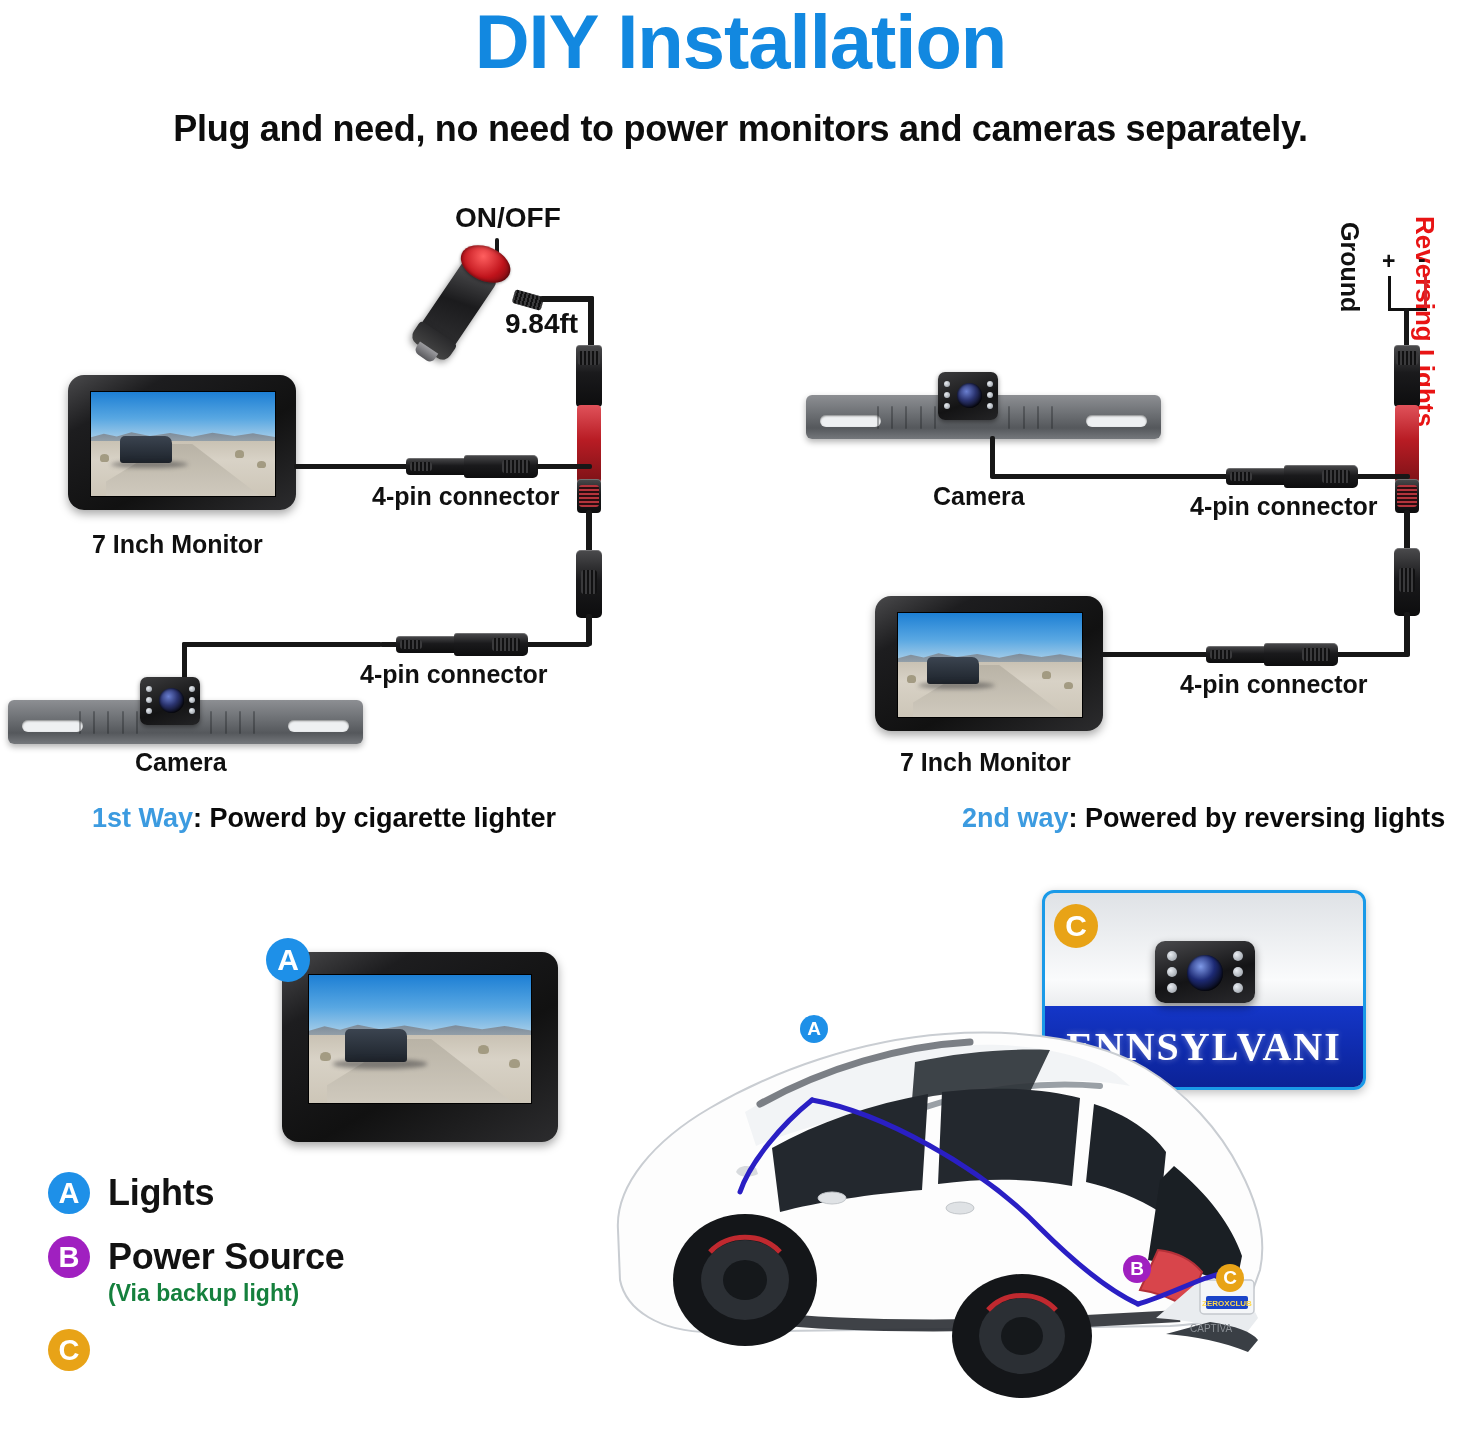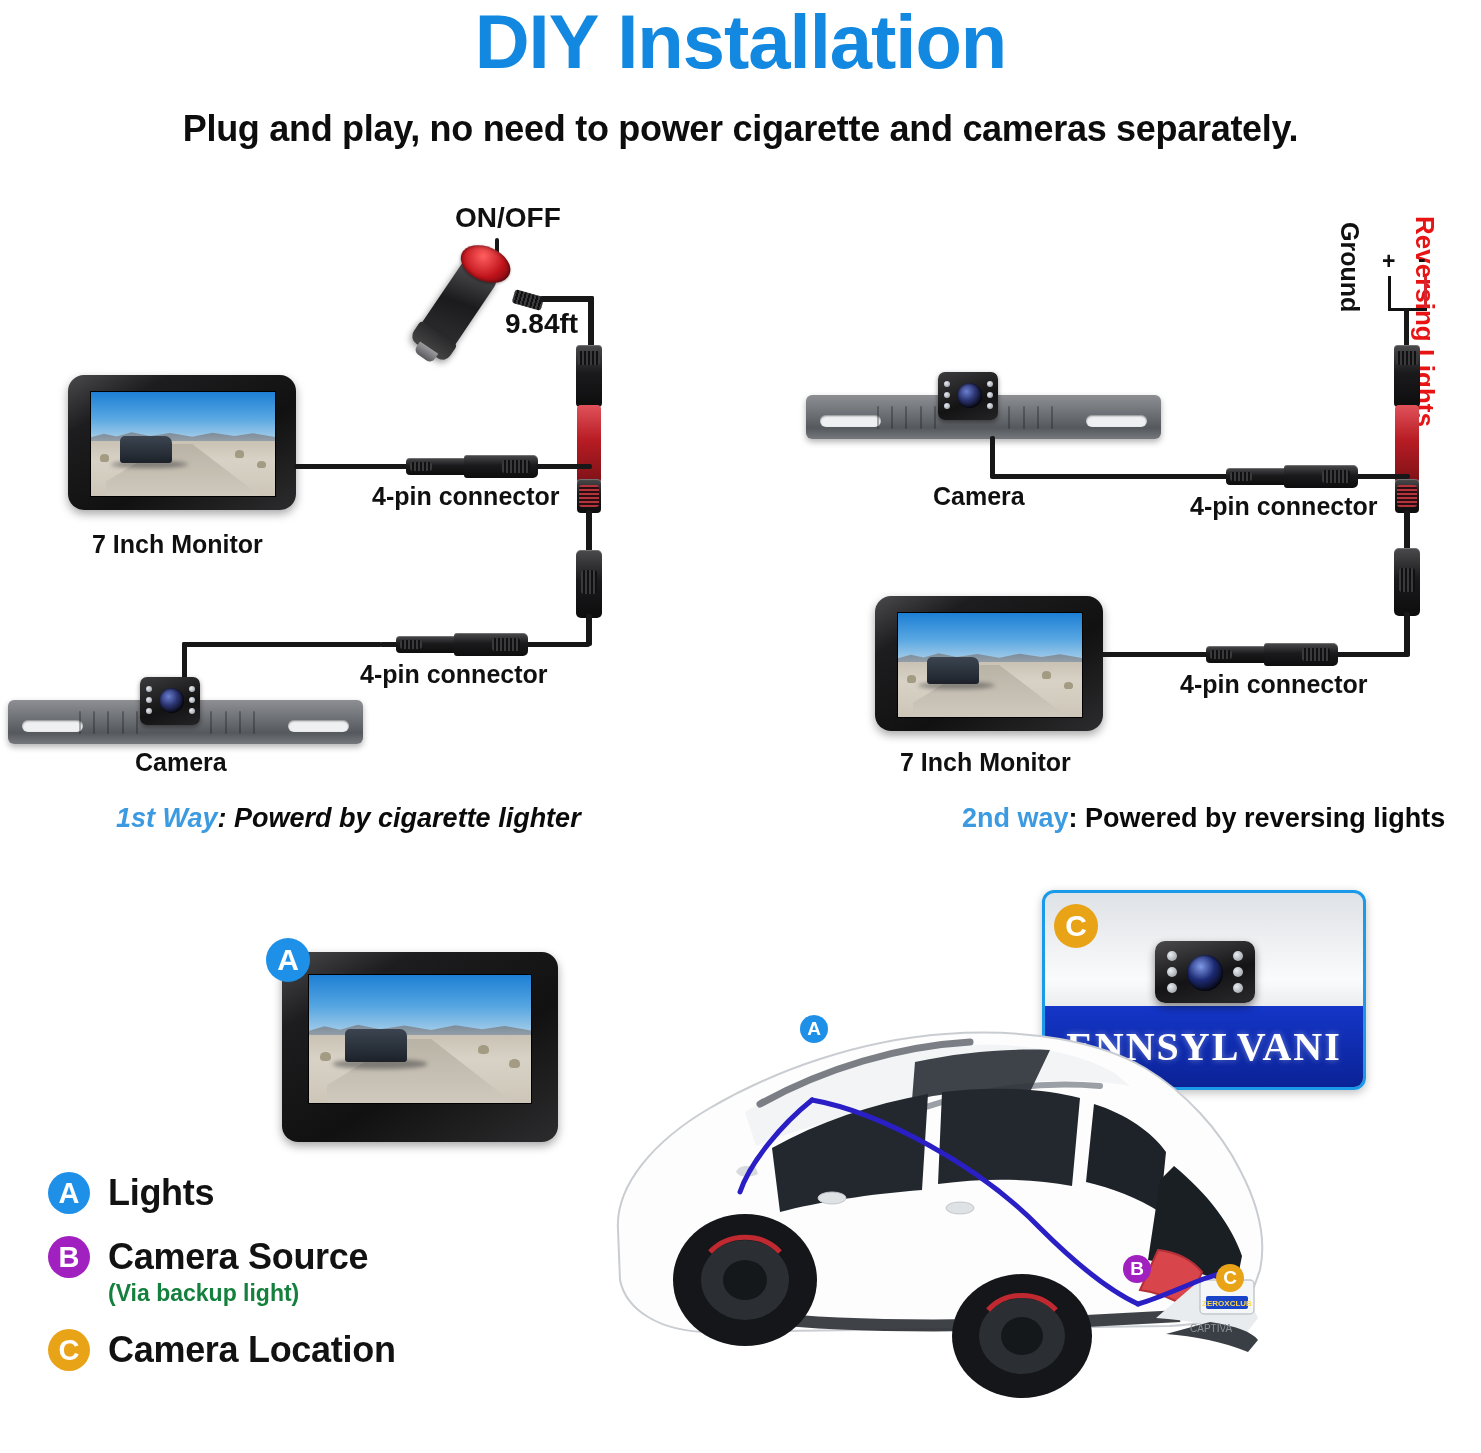--- a/index.html
+++ b/index.html
@@ -71,21 +71,21 @@
        background:linear-gradient(#1436c8,#0b2296);display:flex;align-items:center;justify-content:center;}
   .plate-txt{color:#fff;font-family:"Liberation Serif",serif;font-size:40px;letter-spacing:2px;
        font-weight:bold;text-shadow:0 0 6px rgba(255,255,255,.4);}
   .bigcam{position:absolute;border-radius:10px;
        background:linear-gradient(165deg,#4a4a4d,#141416 55%,#2a2a2d);box-shadow:0 4px 9px rgba(0,0,0,.45);}
 </style>
 </head>
 <body>
 
 <div class="abs ttl">DIY Installation</div>
-<div class="abs sub">Plug and play, no need to power cigarette and cameras separately.</div>
+<div class="abs sub">Plug and need, no need to power monitors and cameras separately.</div>
 
 <div class="abs" style="left:0;top:190px;width:740px;height:660px;">
 
   <div class="abs lbl" style="left:455px;top:12px;font-size:28px;">ON/OFF</div>
   <div class="abs wire" style="left:495px;top:48px;width:4px;height:32px;"></div>
 
   <div class="abs" style="left:415px;top:62px;width:118px;height:112px;transform:rotate(34deg);">
     <div class="plug" style="left:24px;top:18px;width:40px;height:94px;border-radius:9px 9px 16px 16px;"></div>
     <div class="plug" style="left:22px;top:96px;width:44px;height:22px;border-radius:4px 4px 9px 9px;background:linear-gradient(#2a2a2c,#444);"></div>
     <div class="abs" style="left:33px;top:114px;width:22px;height:12px;background:linear-gradient(#9c9ca0,#5a5a5e);border-radius:0 0 6px 6px;"></div>
@@ -166,21 +166,21 @@
     <div class="led" style="left:6px;top:9px;width:6px;height:6px;"></div>
     <div class="led" style="left:6px;top:20px;width:6px;height:6px;"></div>
     <div class="led" style="left:6px;top:31px;width:6px;height:6px;"></div>
     <div class="led" style="left:49px;top:9px;width:6px;height:6px;"></div>
     <div class="led" style="left:49px;top:20px;width:6px;height:6px;"></div>
     <div class="led" style="left:49px;top:31px;width:6px;height:6px;"></div>
   </div>
   <div class="abs lbl" style="left:135px;top:558px;">Camera</div>
 </div>
 
-<div class="abs cap" style="left:116px;top:803px;font-style:italic;">
+<div class="abs cap" style="left:92px;top:803px;">
   <span class="capA">1st Way</span><span>: Powerd by cigarette lighter</span>
 </div>
 
 <div class="abs" style="left:740px;top:190px;width:741px;height:660px;">
 
   <div class="abs lbl rot" style="left:624px;top:32px;transform:rotate(90deg);font-size:25px;">Ground</div>
   <div class="abs lbl rot" style="left:700px;top:26px;transform:rotate(90deg);font-size:26px;color:#e81414;">Reversing Lights</div>
 
   <div class="abs lblS" style="left:642px;top:58px;">+</div>
   <div class="abs lblS" style="left:678px;top:56px;">-</div>
@@ -356,22 +356,21 @@
 <div class="abs" style="left:48px;top:1172px;width:430px;">
 
   <div class="lgrow" style="margin-bottom:22px;">
     <div class="badge" style="width:42px;height:42px;background:#1e90e8;font-size:29px;flex:none;">A</div>
     <div class="lgtxt">Lights</div>
   </div>
 
   <div style="margin-bottom:14px;">
     <div class="lgrow">
       <div class="badge" style="width:42px;height:42px;background:#a020c0;font-size:29px;flex:none;">B</div>
-      <div class="lgtxt">Camera Source</div>
+      <div class="lgtxt">Power Source</div>
     </div>
     <div class="lgsub" style="margin-left:60px;margin-top:2px;">(Via backup light)</div>
   </div>
 
   <div class="lgrow" style="margin-top:22px;">
     <div class="badge" style="width:42px;height:42px;background:#e8a317;font-size:29px;flex:none;">C</div>
-    <div class="lgtxt">Camera Location</div>
   </div>
 </div>
 
 </body></html>

